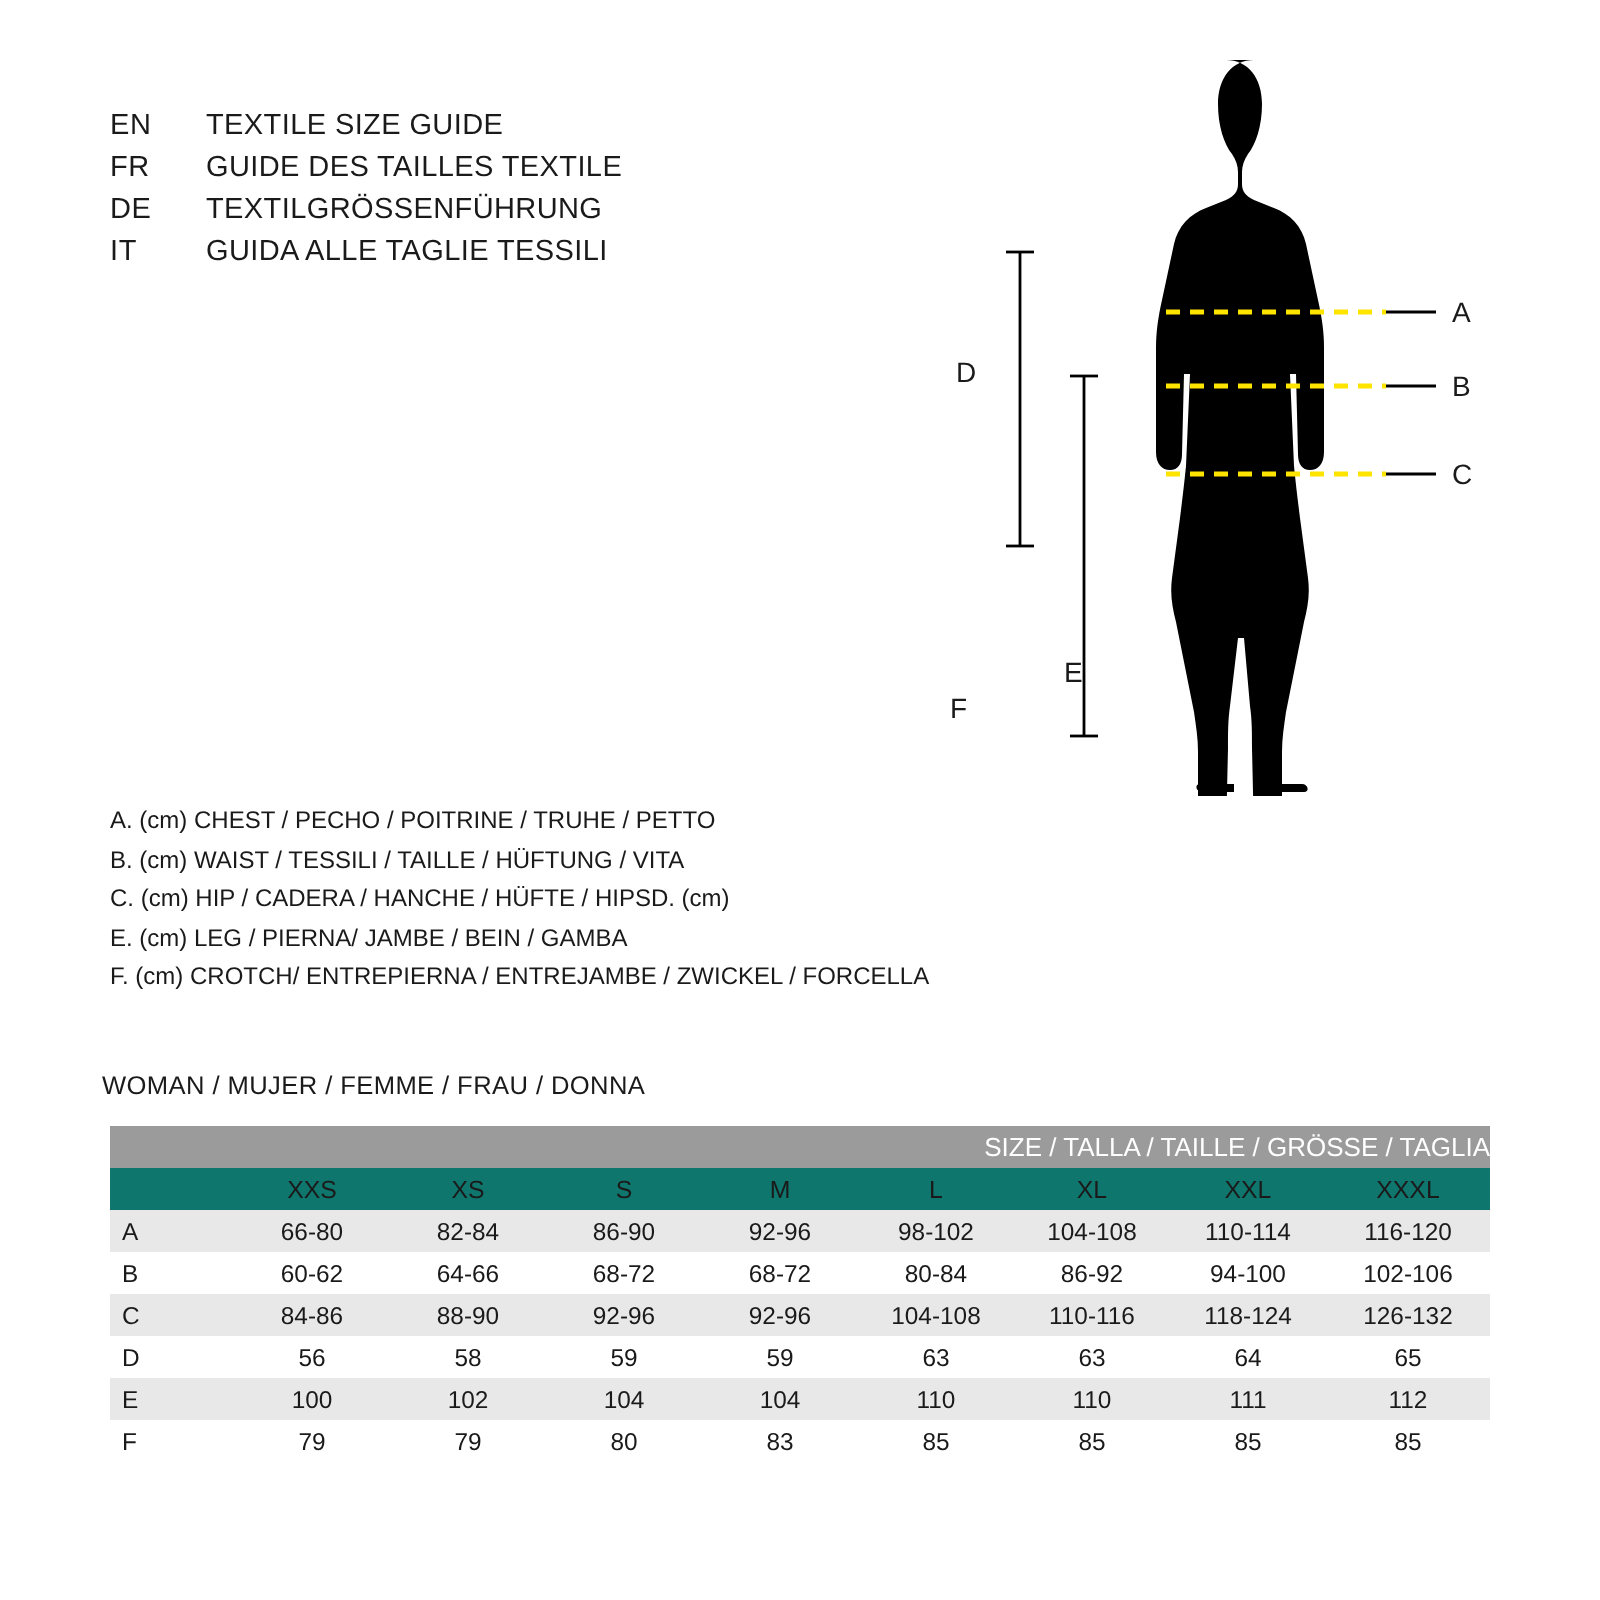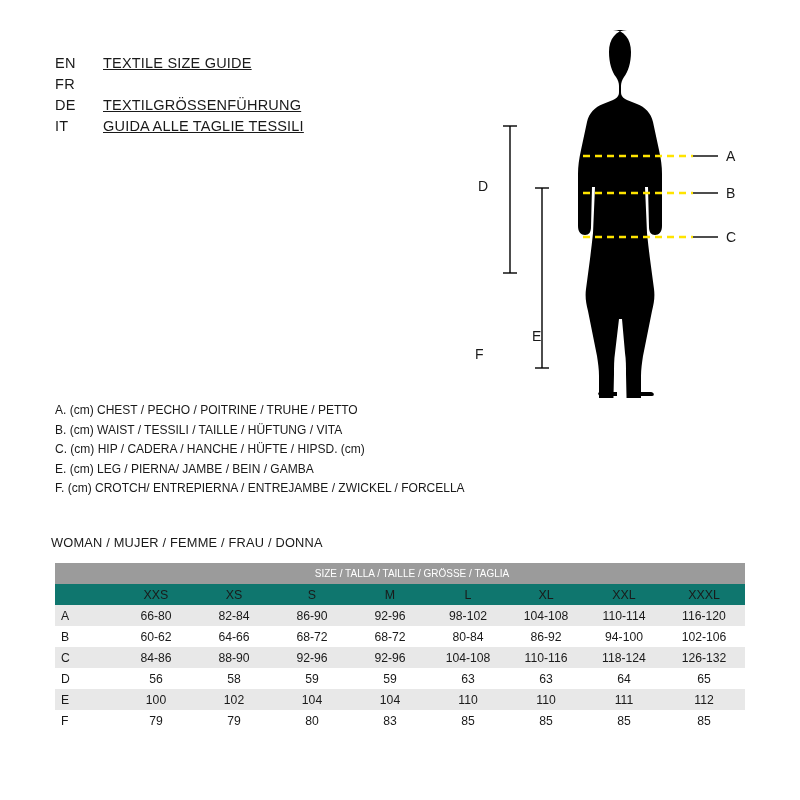--- a/index.html
+++ b/index.html
@@ -29,21 +29,20 @@
     height: 21px;
   }
   .title-code {
     width: 48px;
     font-size: 14.5px;
     letter-spacing: 0.3px;
   }
   .title-text {
     font-size: 14.5px;
     letter-spacing: 0.2px;
-    text-decoration: underline;
   }
 
   
   .legend {
     position: absolute;
     left: 55px;
     top: 401px;
     width: 470px;
   }
   .legend-line {
@@ -75,23 +74,23 @@
     font-weight: normal;
     font-size: 12.2px;
     text-align: center;
     height: 21px;
     padding: 0;
     color: #1a1a1a;
   }
   .row-title td {
     background: #9b9b9b;
     color: #ffffff;
-    text-align: center;
+    text-align: right;
     padding-left: 24px;
-    font-size: 10px;
+    font-size: 13px;
     height: 21px;
   }
   .row-head td {
     background: #0f766e;
     font-size: 12.4px;
   }
   .row-shade td {
     background: #e8e8e8;
   }
   .row-plain td {
@@ -117,20 +116,21 @@
 </head>
 <body>
 
 <div class="titles">
   <div class="title-row">
     <span class="title-code">EN</span>
     <span class="title-text">TEXTILE SIZE GUIDE</span>
   </div>
   <div class="title-row">
     <span class="title-code">FR</span>
+    <span class="title-text">GUIDE DES TAILLES TEXTILE</span>
   </div>
   <div class="title-row">
     <span class="title-code">DE</span>
     <span class="title-text">TEXTILGRÖSSENFÜHRUNG</span>
   </div>
   <div class="title-row">
     <span class="title-code">IT</span>
     <span class="title-text">GUIDA ALLE TAGLIE TESSILI</span>
   </div>
 </div>

